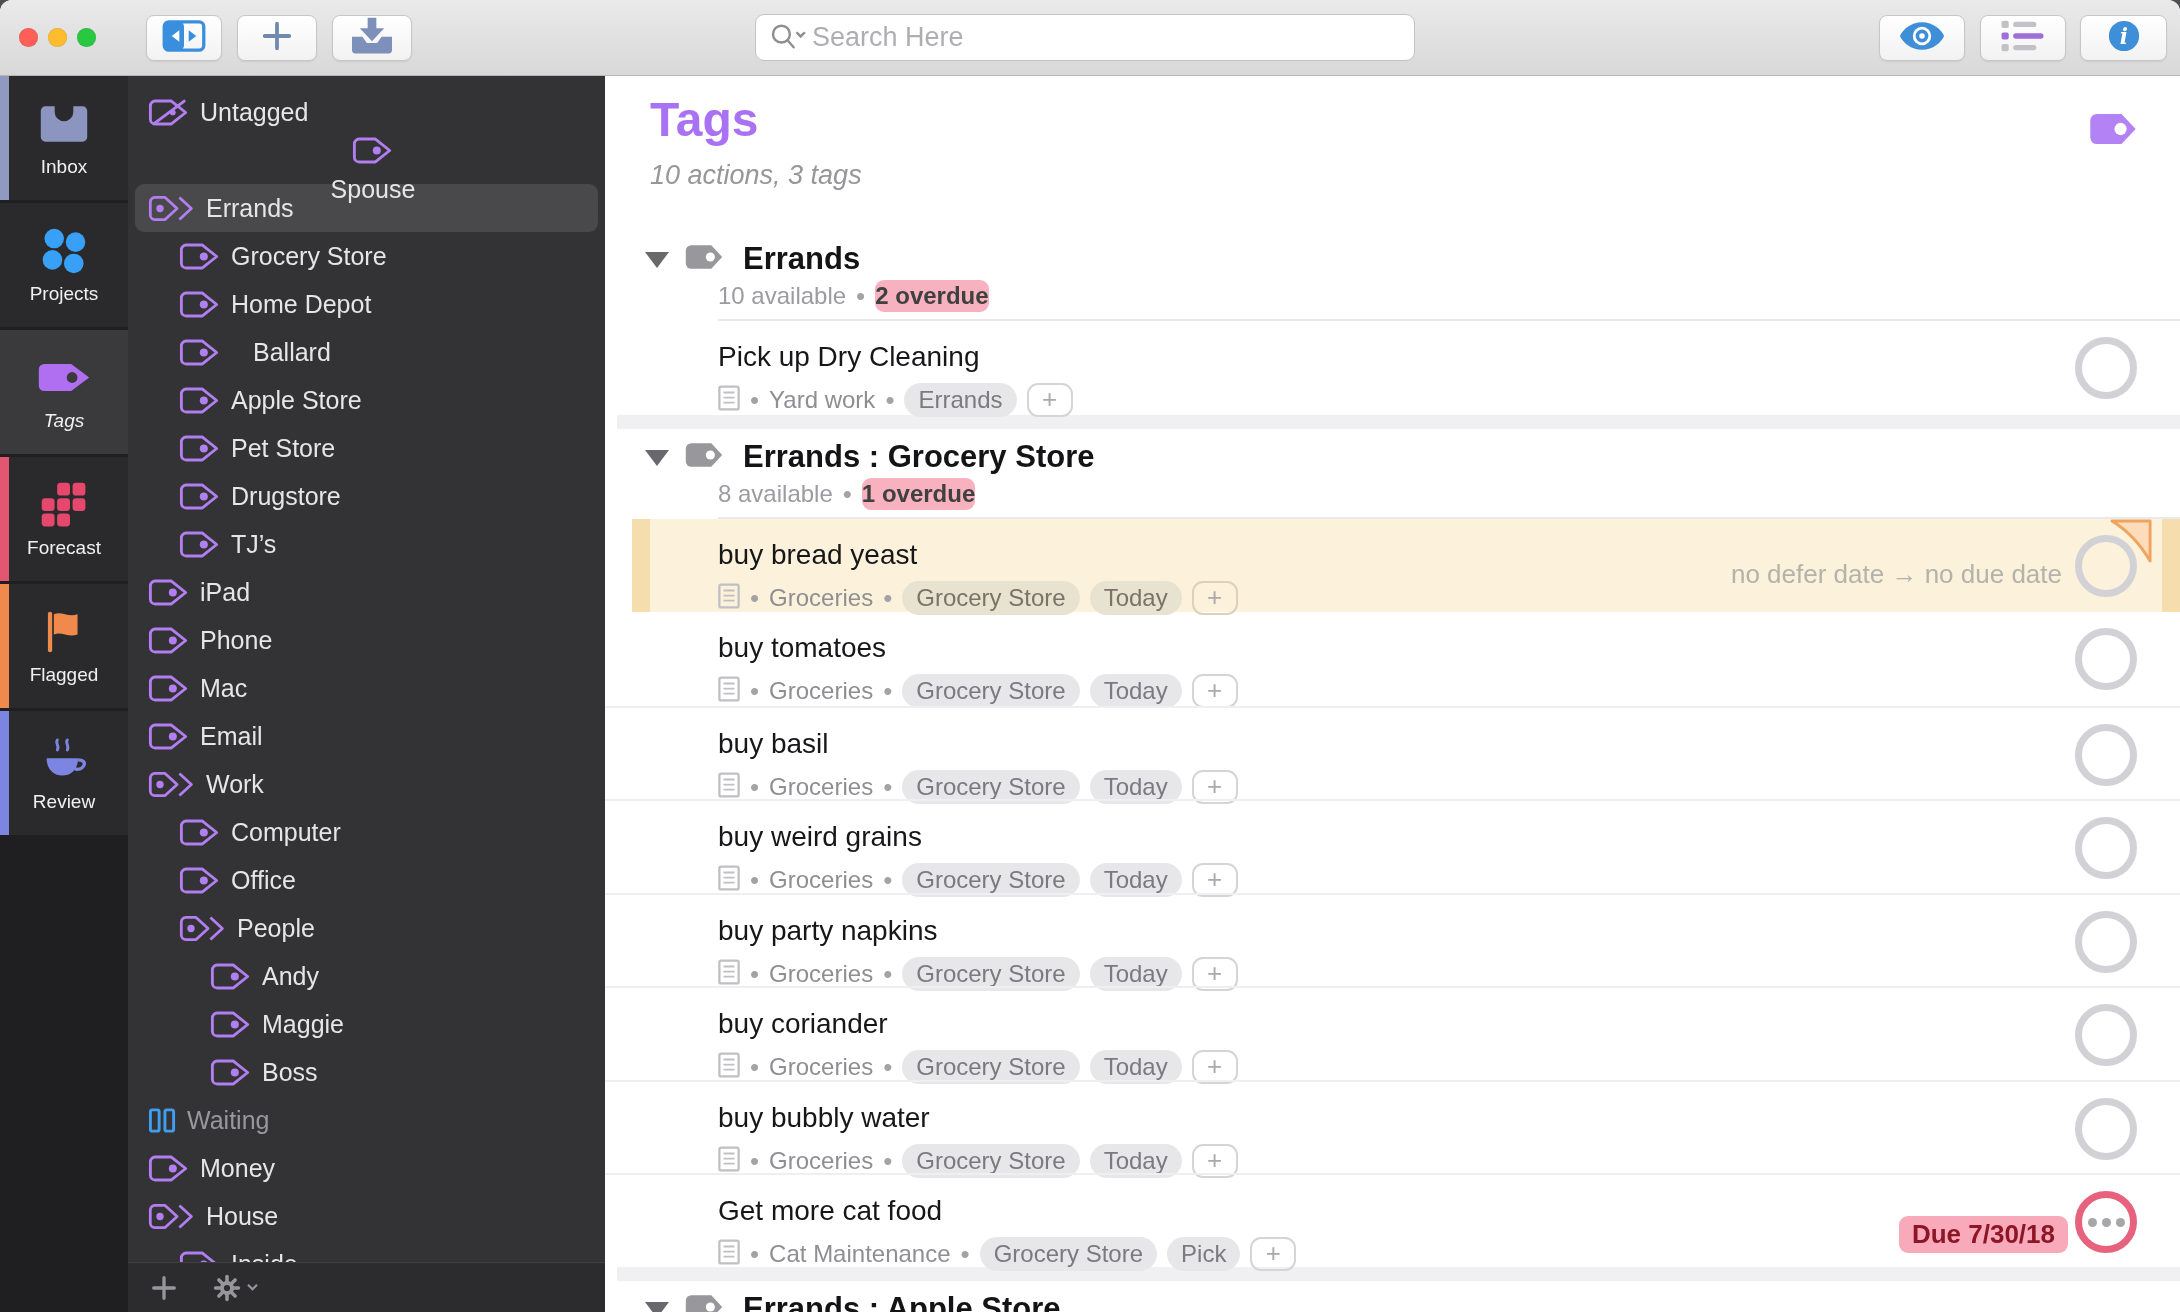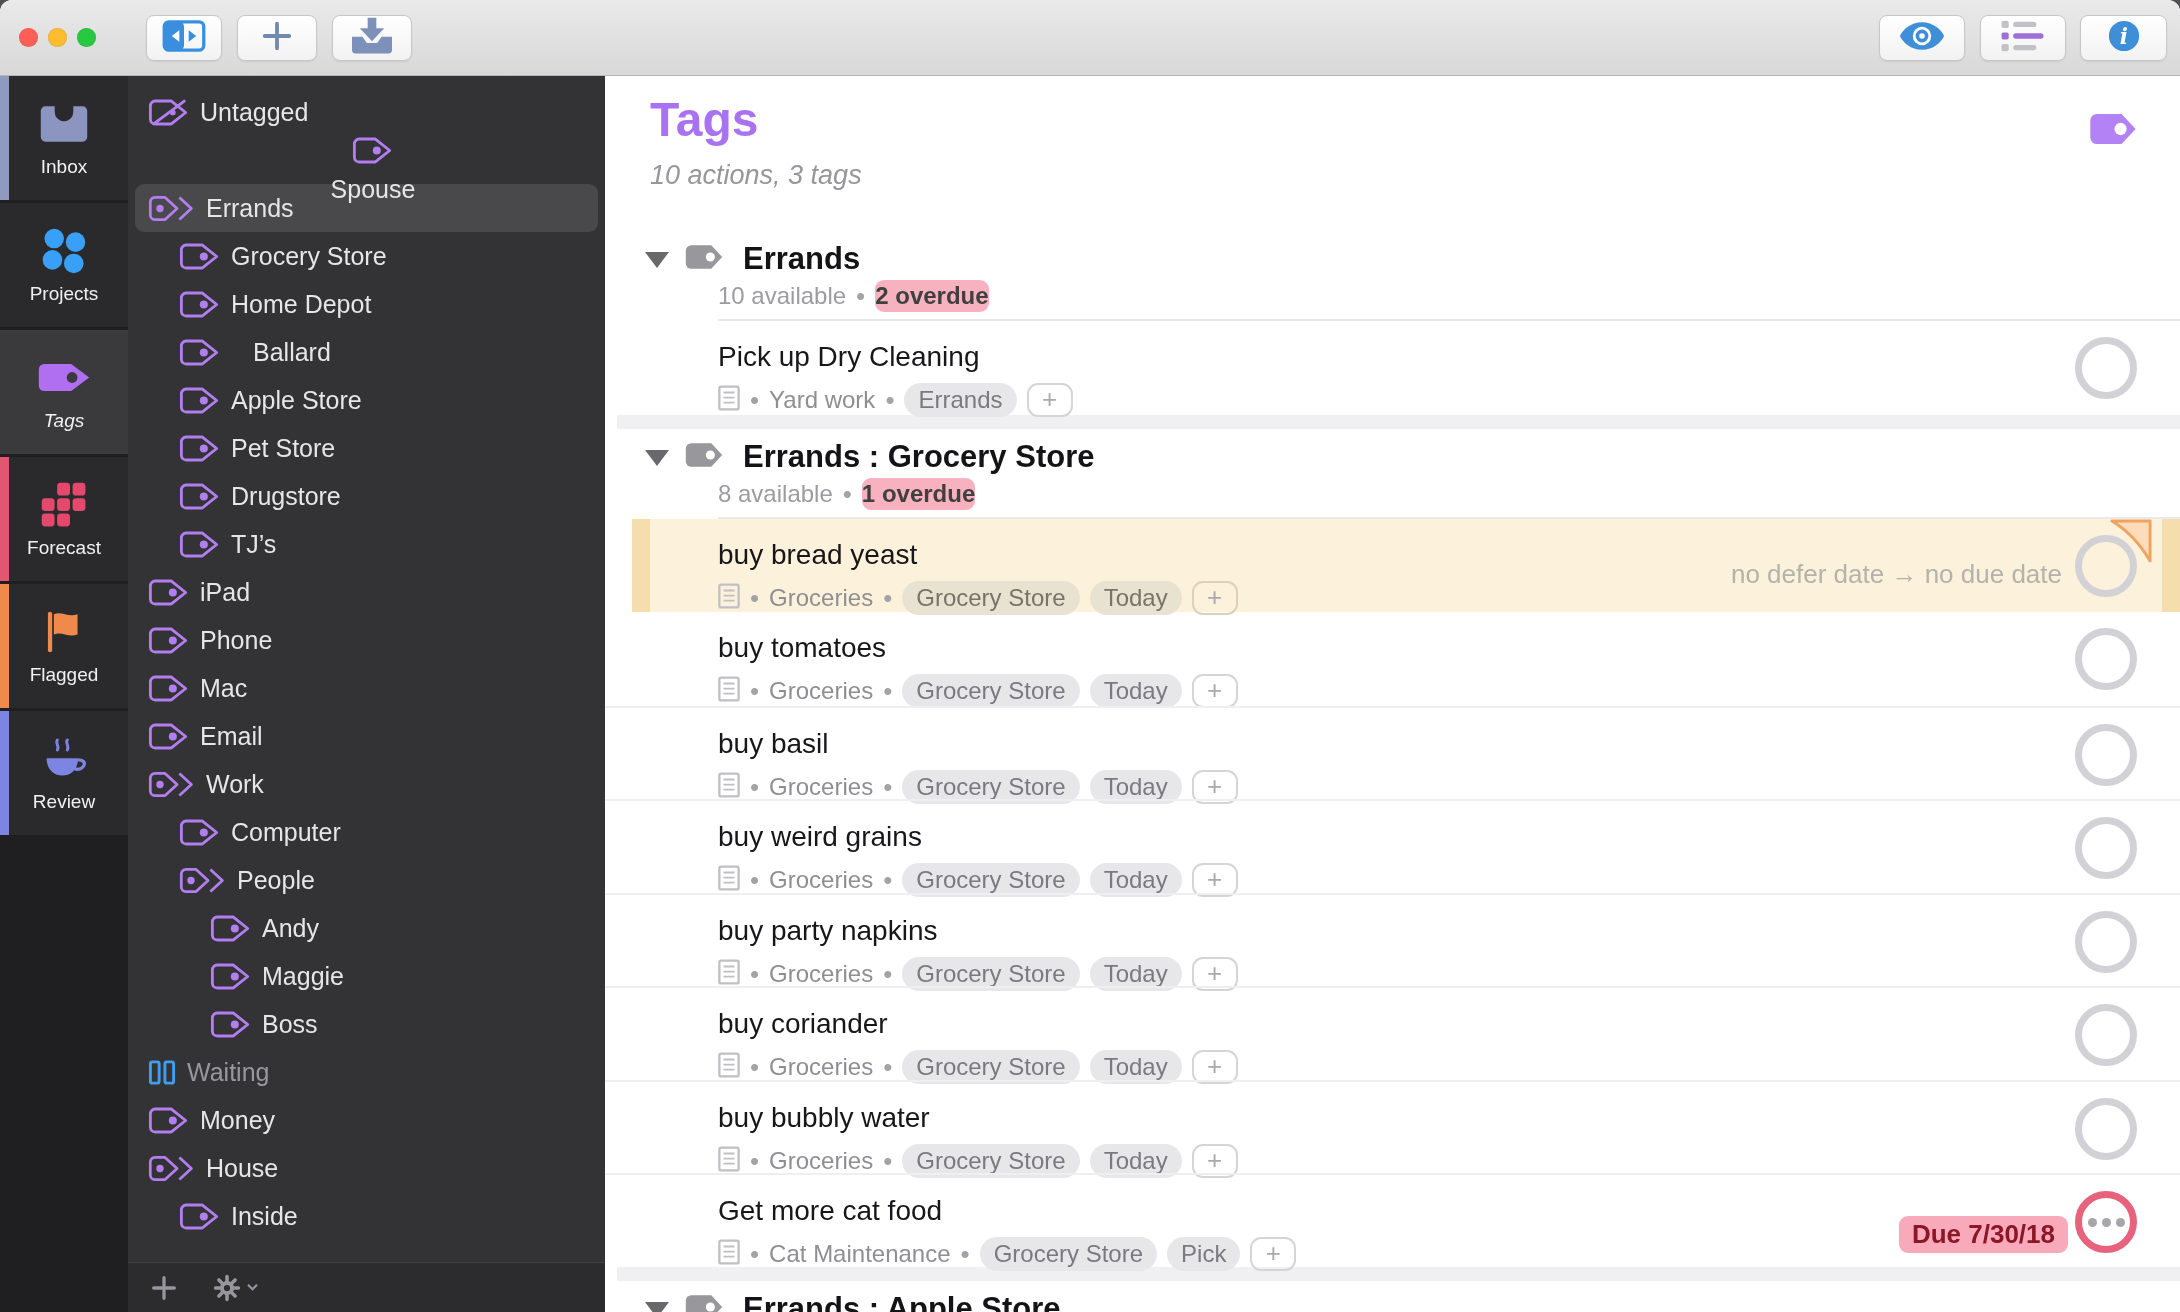--- a/index.html
+++ b/index.html
@@ -132,20 +132,30 @@
     </div>
     <div class="tb-btn b-archive">
       <span>
         <svg viewBox="0 0 52 46" width="46" height="40">
             <path fill="#7d90ba" d="M21 2h10v12h9L26 29 12 14h9z"></path>
             <path fill="#7d90ba" d="M3 24h12l5 7h12l5-7h12v15a4 4 0 0 1-4 4H7a4 4 0 0 1-4-4z"></path>
           </svg>
       </span>
     </div>
 
+    <div class="search">
+      <span>
+        <svg viewBox="0 0 42 32" width="40" height="30">
+            <circle cx="14" cy="14" r="9" fill="none" stroke="#8e8e93" stroke-width="2.6"></circle>
+            <path d="M20.5 20.5l6.5 7.5" stroke="#8e8e93" stroke-width="2.6" stroke-linecap="round"></path>
+            <path d="M30 12l4.5 4.5L39 12" fill="none" stroke="#8e8e93" stroke-width="2.6"></path>
+          </svg>
+      </span>
+      <input placeholder="Search Here" style="">
+    </div>
 
     <div class="tb-btn b-eye">
       <span>
         <svg viewBox="0 0 50 32" width="46" height="30">
             <path fill="#3f8ed8" d="M25 1C13 1 4 9 1 16c3 7 12 15 24 15s21-8 24-15C46 9 37 1 25 1z"></path>
             <circle cx="25" cy="16" r="10" fill="#fff"></circle>
             <circle cx="25" cy="16" r="5" fill="none" stroke="#3f8ed8" stroke-width="4"></circle>
           </svg>
       </span>
     </div>
@@ -390,20 +400,29 @@
     <span class="sb-label">Work</span>
   </div>
         <div class="sb-row" style="padding-left: 44px;">
     <span class="sb-icon">
             <svg viewBox="0 0 44 30" width="42" height="29">
               <path fill="none" stroke="#b27ef0" stroke-width="3" stroke-linejoin="round" d="M2.5 8a5 5 0 0 1 5-5h17l15 12-15 12h-17a5 5 0 0 1-5-5z"></path>
               <circle cx="26" cy="15" r="4.2" fill="#b27ef0"></circle>
             </svg>
           </span>
     <span class="sb-label">Computer</span>
+  </div>
+        <div class="sb-row" style="padding-left: 44px;">
+    <span class="sb-icon">
+            <svg viewBox="0 0 44 30" width="42" height="29">
+              <path fill="none" stroke="#b27ef0" stroke-width="3" stroke-linejoin="round" d="M2.5 8a5 5 0 0 1 5-5h17l15 12-15 12h-17a5 5 0 0 1-5-5z"></path>
+              <circle cx="26" cy="15" r="4.2" fill="#b27ef0"></circle>
+            </svg>
+          </span>
+    <span class="sb-label">Office</span>
   </div>
         <div class="sb-row" style="padding-left: 44px;">
     <span class="sb-icon">
             <svg viewBox="0 0 52 30" width="48" height="29">
               <path fill="none" stroke="#b27ef0" stroke-width="3" stroke-linejoin="round" d="M2.5 8a5 5 0 0 1 5-5h11l13 12-13 12h-11a5 5 0 0 1-5-5z"></path>
               <circle cx="13" cy="15" r="4" fill="#b27ef0"></circle>
               <path fill="none" stroke="#b27ef0" stroke-width="3" stroke-linejoin="round" d="M34 3l13 12-13 12"></path>
             </svg>
           </span>
     <span class="sb-label">People</span>

